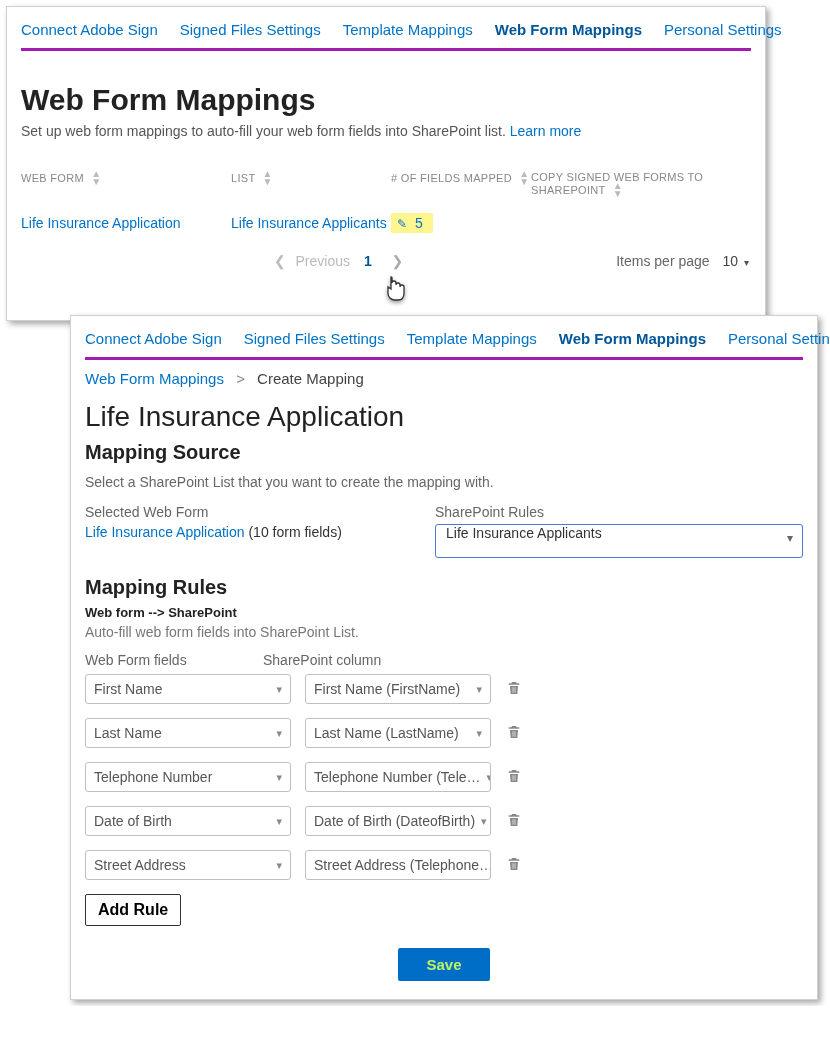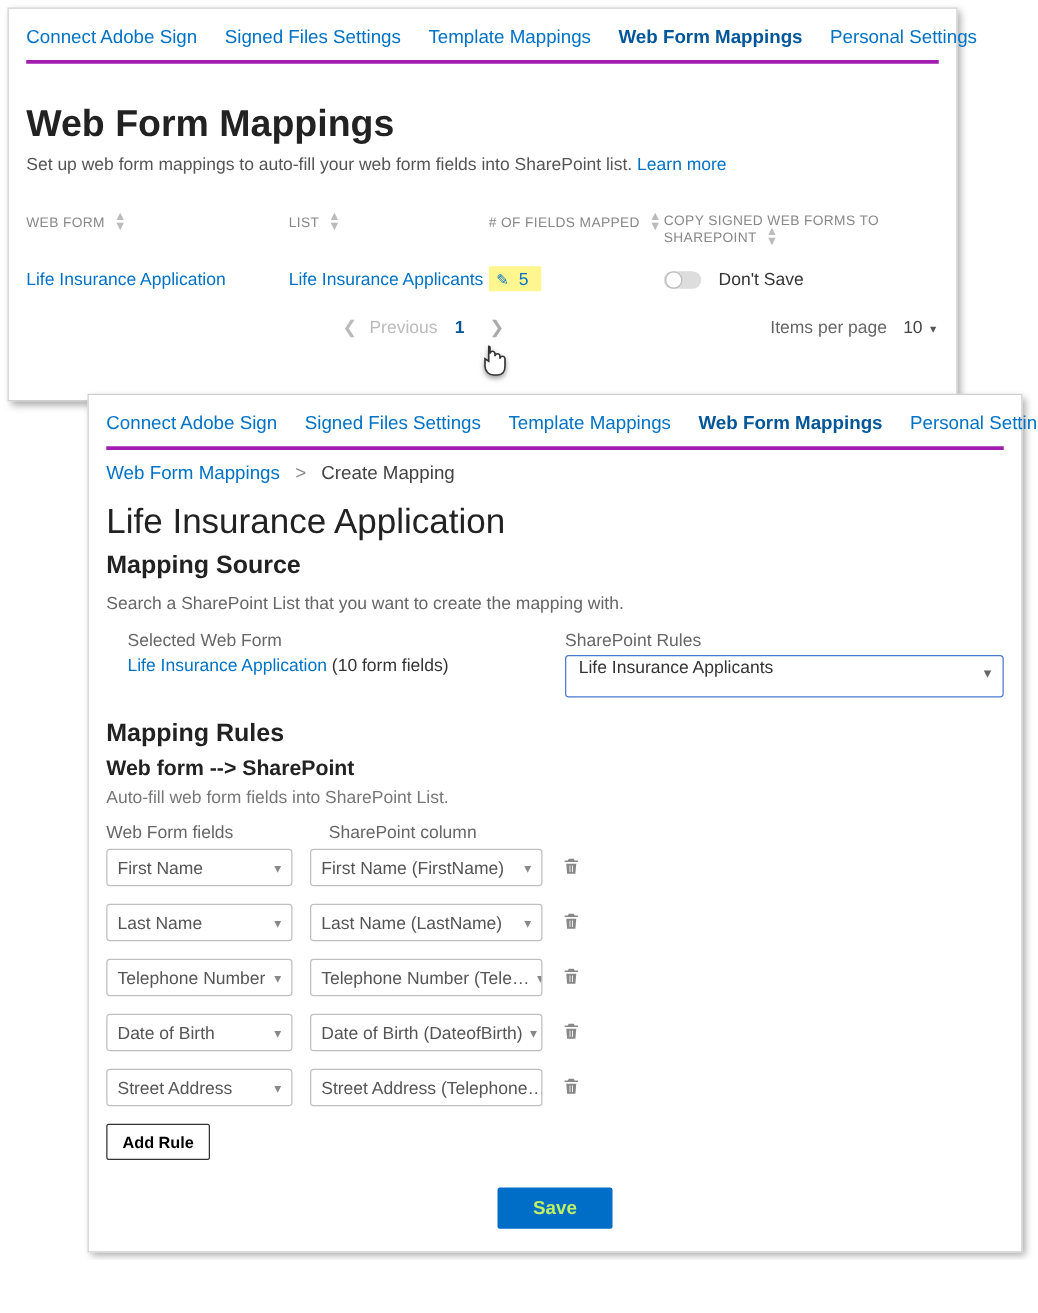--- a/index.html
+++ b/index.html
@@ -183,21 +183,21 @@
     margin: 8px 0 6px 0;
     color:#222;
   }
   .helper { color:#666; margin: 10px 0 14px 0; }
   .label-sm { color:#666; font-size:14px; margin-bottom:4px; }
   .two-col {
     display:flex;
     gap: 40px;
     align-items:flex-start;
   }
-  .left-col { width: 310px; margin-left: 17px; }
+  .left-col { width: 310px; }
   .right-col { flex:1; }
   .link-blue { color:#0072c6; }
   .big-select {
     width: 100%;
     height: 34px;
     border: 1px solid #4a7bd1;
     border-radius: 3px;
     background:#fff;
     padding: 0 30px 0 10px;
     font-size: 14px;
@@ -207,41 +207,41 @@
   .big-select-wrap { position:relative; }
   .big-select-wrap::after {
     content:"▾";
     position:absolute;
     right:10px; top:7px;
     color:#666;
     font-size:12px;
     pointer-events:none;
   }
   h3.subsection {
-    font-size: 17px;
+    font-size: 13px;
     font-weight: 700;
     margin: 4px 0 4px 0;
     color:#222;
   }
   .hint { color:#777; margin-bottom: 12px; }
   .rule-head {
     display:flex;
     color:#666;
     margin-bottom:6px;
   }
   .rule-head .c1 { width: 178px; }
   .rule-head .c2 { width: 186px; }
   .rule-row {
     display:flex;
     align-items:center;
     gap: 14px;
     margin-bottom: 14px;
   }
   .fld {
-    width: 149px;
+    width: 206px;
     height: 30px;
     border:1px solid #bfbfbf;
     border-radius:3px;
     background:#fff;
     display:flex;
     align-items:center;
     justify-content:space-between;
     padding: 0 8px;
     font-size: 14px;
     color:#555;
@@ -254,21 +254,21 @@
     width:18px;
     color:#888;
     text-align:center;
   }
   .trash svg { width:16px; height:16px; fill:#888; }
   .add-rule-btn {
     display:inline-block;
     border:1px solid #333;
     background:#fff;
     padding: 6px 12px;
-    font-size:13px;
+    font-size:16px;
     font-weight:600;
     border-radius:2px;
     cursor:pointer;
   }
   .save-row {
     text-align:center;
     margin-top: 22px;
   }
   .save-btn {
     display:inline-block;
@@ -321,24 +321,20 @@
 
   <div class="table-row">
     <div class="col-webform link">Life Insurance Application</div>
     <div class="col-list link">Life Insurance Applicants</div>
     <div class="fields-cell">
       <span class="fields-highlight">
         <span class="pencil">✎</span>
         <span>5</span>
       </span>
     </div>
-    <div class="col-copy">
-      <span class="toggle"></span>
-      <span>Don't Save</span>
-    </div>
   </div>
 
   <span class="cursor">
     <svg width="26" height="30" viewBox="0 0 26 30">
       <path d="M8 2 C8 2 8 14 8 14 L5 12 L5 18 C5 22 8 25 12 25 L15 25 C19 25 21 22 21 18 L21 12 C21 11 20 10 19 10 C18 10 17 11 17 12 L17 10 C17 9 16 8 15 8 C14 8 13 9 13 10 L13 8 C13 7 12 6 11 6 C10 6 9 7 9 8 L9 3 C9 2 8 2 8 2 Z" fill="#fff" stroke="#333" stroke-width="1.3"></path>
     </svg>
   </span>
 
   <div class="paging">
     <div style="width:40px"></div>
@@ -369,21 +365,21 @@
 
   <div class="breadcrumb">
     <a href="#">Web Form Mappings</a>
     <span class="sep">&gt;</span>
     <span>Create Mapping</span>
   </div>
 
   <h1 class="form-title">Life Insurance Application</h1>
 
   <h2 class="section">Mapping Source</h2>
-  <div class="helper">Search a SharePoint List that you want to create the mapping with.</div>
+  <div class="helper">Select a SharePoint List that you want to create the mapping with.</div>
 
   <div class="two-col">
     <div class="left-col">
       <div class="label-sm">Selected Web Form</div>
       <div>
         <span class="link-blue">Life Insurance Application</span>
         <span> (10 form fields)</span>
       </div>
     </div>
     <div class="right-col">

